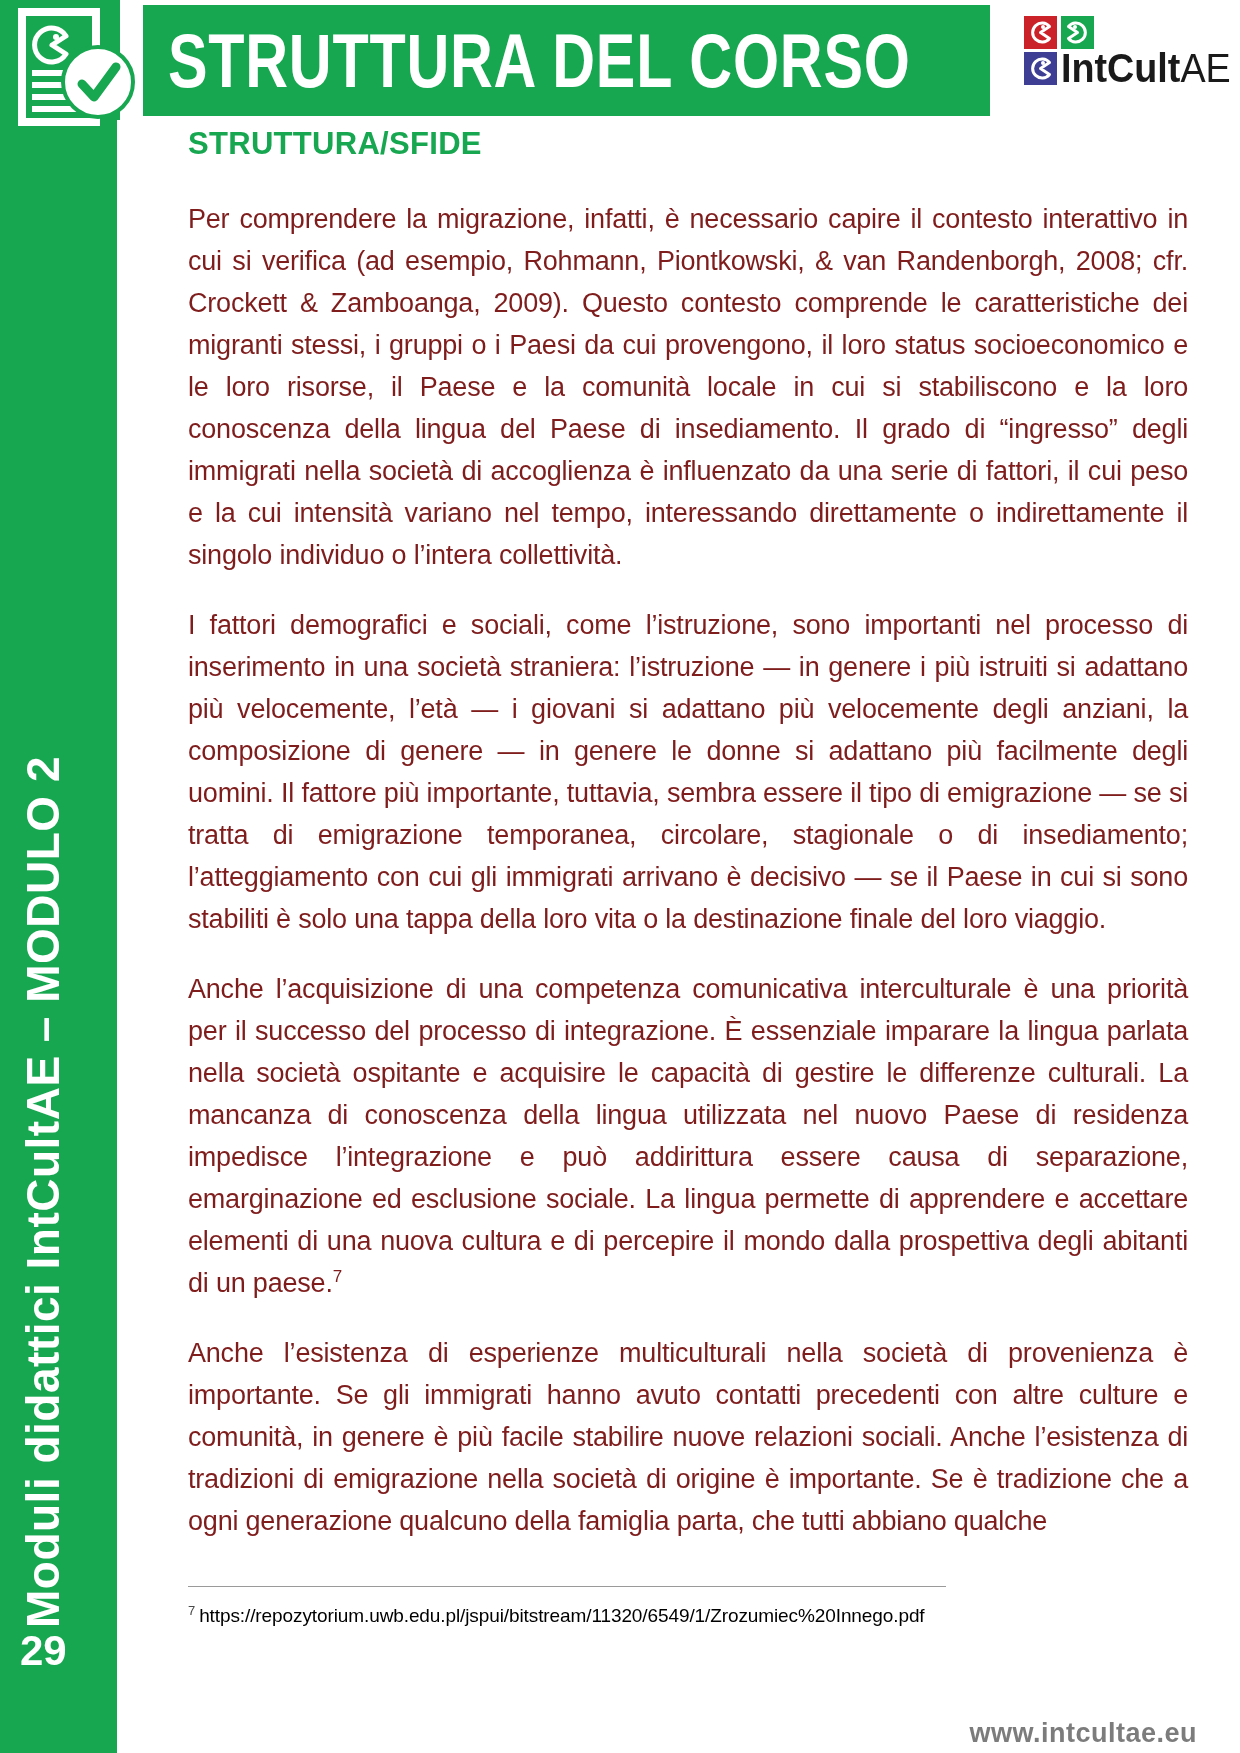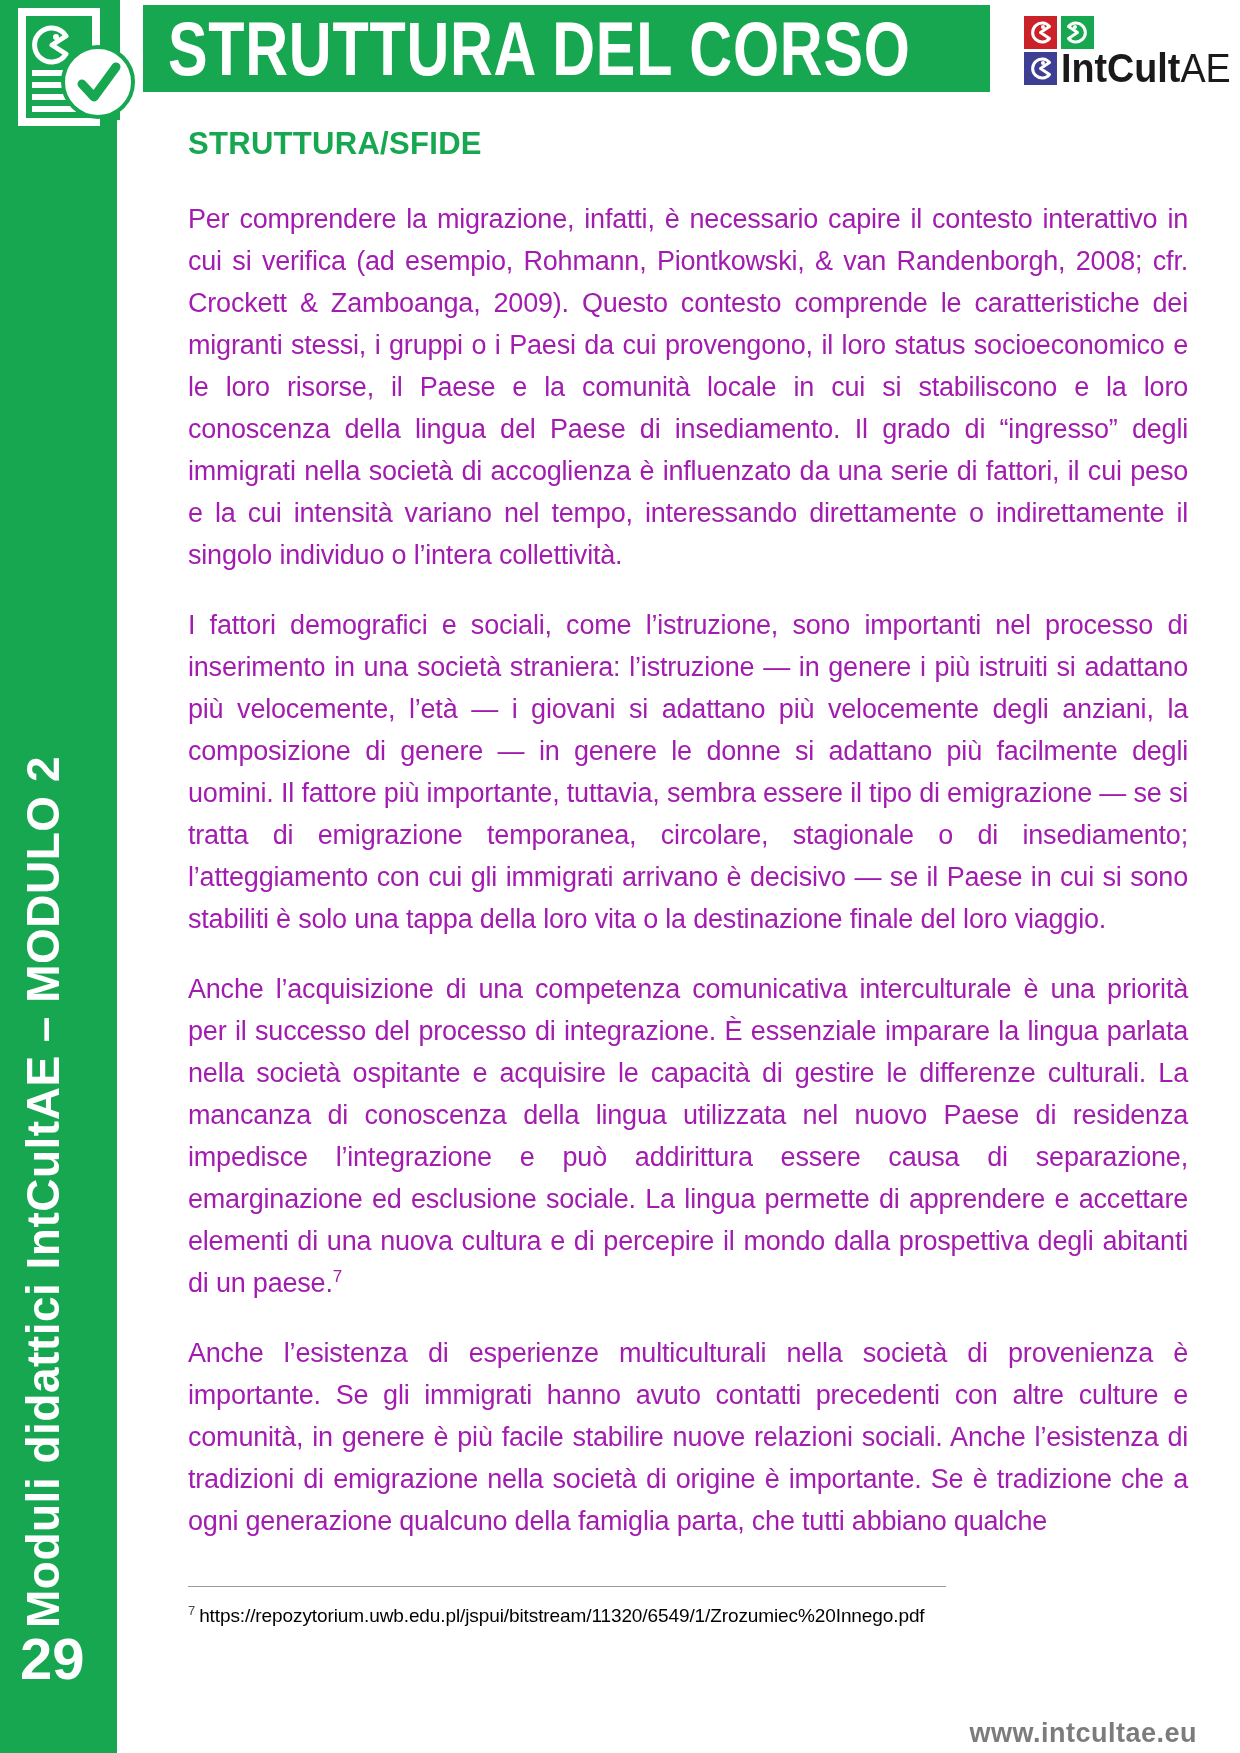--- a/index.html
+++ b/index.html
@@ -9,27 +9,27 @@
   }
   
   .sidebar{position:absolute;left:0;top:0;width:117px;height:1753px;background:#18A751;}
   .vertical-title{
     position:absolute;left:16px;top:538px;height:1090px;
     writing-mode:vertical-rl;transform:rotate(180deg);
     color:#ffffff;font-weight:bold;font-size:46px;letter-spacing:0.5px;white-space:nowrap;
   }
   .page-number{
     position:absolute;left:20px;top:1630px;color:#ffffff;
-    font-weight:bold;font-size:58px;line-height:1;
+    font-weight:bold;font-size:42px;line-height:1;
   }
   
   .doc-icon{position:absolute;left:0;top:0;width:150px;height:150px;}
   
   .header-bar{
-    position:absolute;left:143px;top:5px;width:847px;height:87px;background:#18A751;
+    position:absolute;left:143px;top:5px;width:847px;height:111px;background:#18A751;
     display:flex;align-items:center;
   }
   .page-title{
     color:#ffffff;font-weight:bold;font-size:76px;line-height:93px;
     padding-left:32px;letter-spacing:1px;white-space:nowrap;
     transform:scaleX(0.78);transform-origin:left center;
   }
   
   .brand-logo{position:absolute;left:1024px;top:16px;}
   .logo-row{display:flex;align-items:center;gap:4px;}
@@ -37,21 +37,21 @@
   .logo-square{width:33px;height:33px;display:block;}
   .logo-wordmark{font-size:41px;line-height:33px;color:#1a1a1a;white-space:nowrap;transform:scaleX(0.92);transform-origin:left center;}
   .wm-bold{font-weight:bold;}
   .wm-light{font-weight:300;}
   
   .content{position:absolute;left:188px;top:126px;width:1000px;}
   .section-heading{
     color:#18A751;font-weight:bold;font-size:31px;margin:0 0 36px 0;letter-spacing:0.3px;
   }
   .body-par{
-    margin:8px 0 28px 0;font-size:27px;line-height:42px;color:#a21caf;
+    margin:8px 0 28px 0;font-size:27px;line-height:42px;color:#7f1d1d;
     text-align:justify;letter-spacing:-0.2px;
   }
   .body-par sup{font-size:17px;line-height:0;}
   .footnote-divider{
     width:758px;border:none;border-top:1px solid #9a9a9a;margin:44px 0 16px 0;
   }
   .footnote{font-size:19px;color:#4a4a4a;letter-spacing:-0.1px;}
   .footnote sup{font-size:13px;margin-right:4px;}
   .footnote .fn-link{color:#000000;text-decoration:none;}
   

